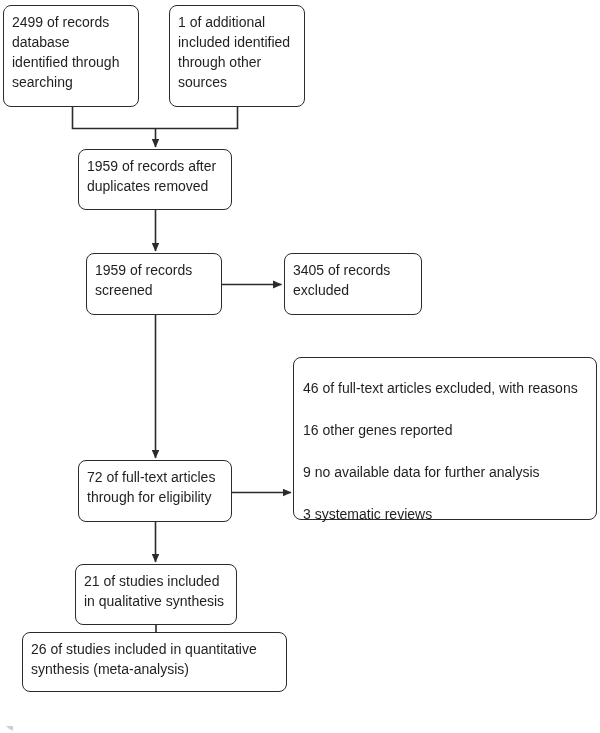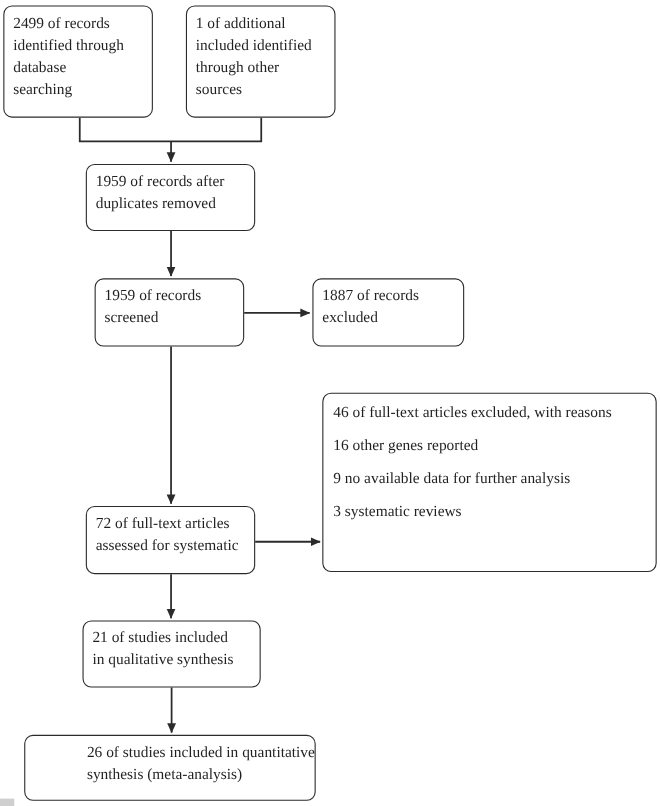--- a/index.html
+++ b/index.html
@@ -8,23 +8,24 @@
     --text:#1f1f1f;
     --box-border:#2b2b2b;
     --box-background:#ffffff;
     --artifact:#cfcfcf;
   }
   html,body{margin:0;padding:0;background:var(--background);}
   .canvas{
     position:relative;
     width:600px;height:733px;
     background:var(--background);
-    font-family:Liberation Serif, serif;
+    font-family:Liberation Sans, sans-serif;
     color:var(--text);
     overflow:hidden;
+    border-radius:22px;
   }
   .connectors{
     position:absolute;left:0;top:0;width:600px;height:733px;
     pointer-events:none;
   }
   .connectors path{
     stroke:var(--line);
     stroke-width:1.6;
     fill:none;
   }
@@ -46,20 +47,21 @@
     white-space:nowrap;
     padding-left:8px;
     padding-right:0;
   }
   .box-lg{
     padding-top:3px;
     line-height:30px;
   }
   .box-lg .bline{
     padding-left:9px;
+    margin-top:12px;
   }
   .corner-artifact{
     position:absolute;
     left:0;top:726px;
     width:13px;height:7px;
     background:var(--artifact);
   }
 </style>
 </head>
 <body>
@@ -77,22 +79,22 @@
     <path d="M155.5,210 L155.5,251" marker-end="url(#arrowhead)"></path>
     <path d="M222,284.5 L281.5,284.5" marker-end="url(#arrowhead)"></path>
     <path d="M155.5,315 L155.5,458" marker-end="url(#arrowhead)"></path>
     <path d="M232,492.5 L291,492.5" marker-end="url(#arrowhead)"></path>
     <path d="M155.5,522 L155.5,562" marker-end="url(#arrowhead)"></path>
     <path d="M156,625 L156,666" marker-end="url(#arrowhead)"></path>
   </svg>
 
   <div class="box" style="left:3px;top:5px;width:136px;height:102px;">
     <div class="bline">2499 of records</div>
+    <div class="bline">database</div>
     <div class="bline">identified through</div>
-    <div class="bline">database</div>
     <div class="bline">searching</div>
   </div>
 
   <div class="box" style="left:169px;top:5px;width:136px;height:102px;">
     <div class="bline">1 of additional</div>
     <div class="bline">included identified</div>
     <div class="bline">through other</div>
     <div class="bline">sources</div>
   </div>
 
@@ -100,41 +102,41 @@
     <div class="bline">1959 of records after</div>
     <div class="bline">duplicates removed</div>
   </div>
 
   <div class="box" style="left:86px;top:253px;width:136px;height:62px;">
     <div class="bline">1959 of records</div>
     <div class="bline">screened</div>
   </div>
 
   <div class="box" style="left:284px;top:253px;width:138px;height:62px;">
-    <div class="bline">1887 of records</div>
+    <div class="bline">3405 of records</div>
     <div class="bline">excluded</div>
   </div>
 
   <div class="box box-lg" style="left:293px;top:357px;width:304px;height:163px;">
     <div class="bline">46 of full-text articles excluded, with reasons</div>
     <div class="bline">16 other genes reported</div>
     <div class="bline">9 no available data for further analysis</div>
     <div class="bline">3 systematic reviews</div>
   </div>
 
   <div class="box" style="left:78px;top:460px;width:154px;height:62px;">
     <div class="bline">72 of full-text articles</div>
-    <div class="bline">assessed for systematic</div>
+    <div class="bline">through for eligibility</div>
   </div>
 
   <div class="box" style="left:75px;top:564px;width:162px;height:61px;">
     <div class="bline">21 of studies included</div>
     <div class="bline">in qualitative synthesis</div>
   </div>
 
-  <div class="box" style="left:22px;top:668px;width:265px;height:60px;padding-left:48px;">
+  <div class="box" style="left:22px;top:632px;width:265px;height:60px;">
     <div class="bline">26 of studies included in quantitative</div>
     <div class="bline">synthesis (meta-analysis)</div>
   </div>
 
   <div class="corner-artifact"></div>
 
 </div>
 
 </body></html>

